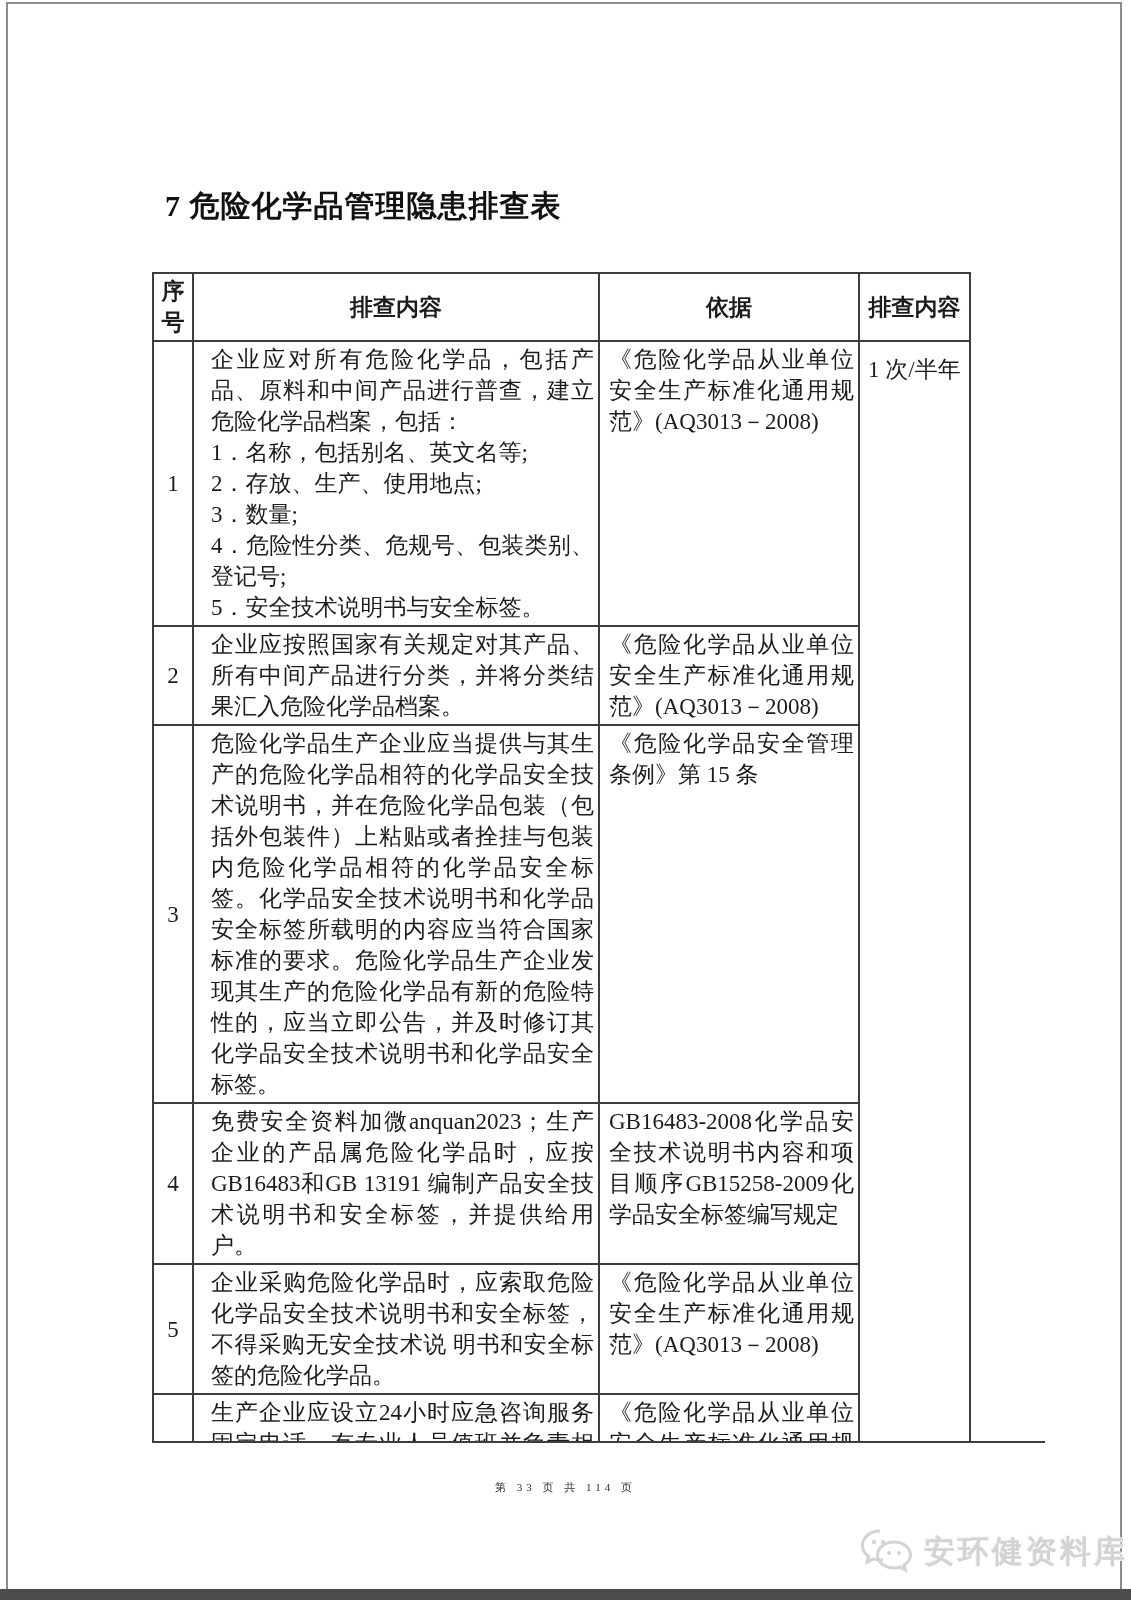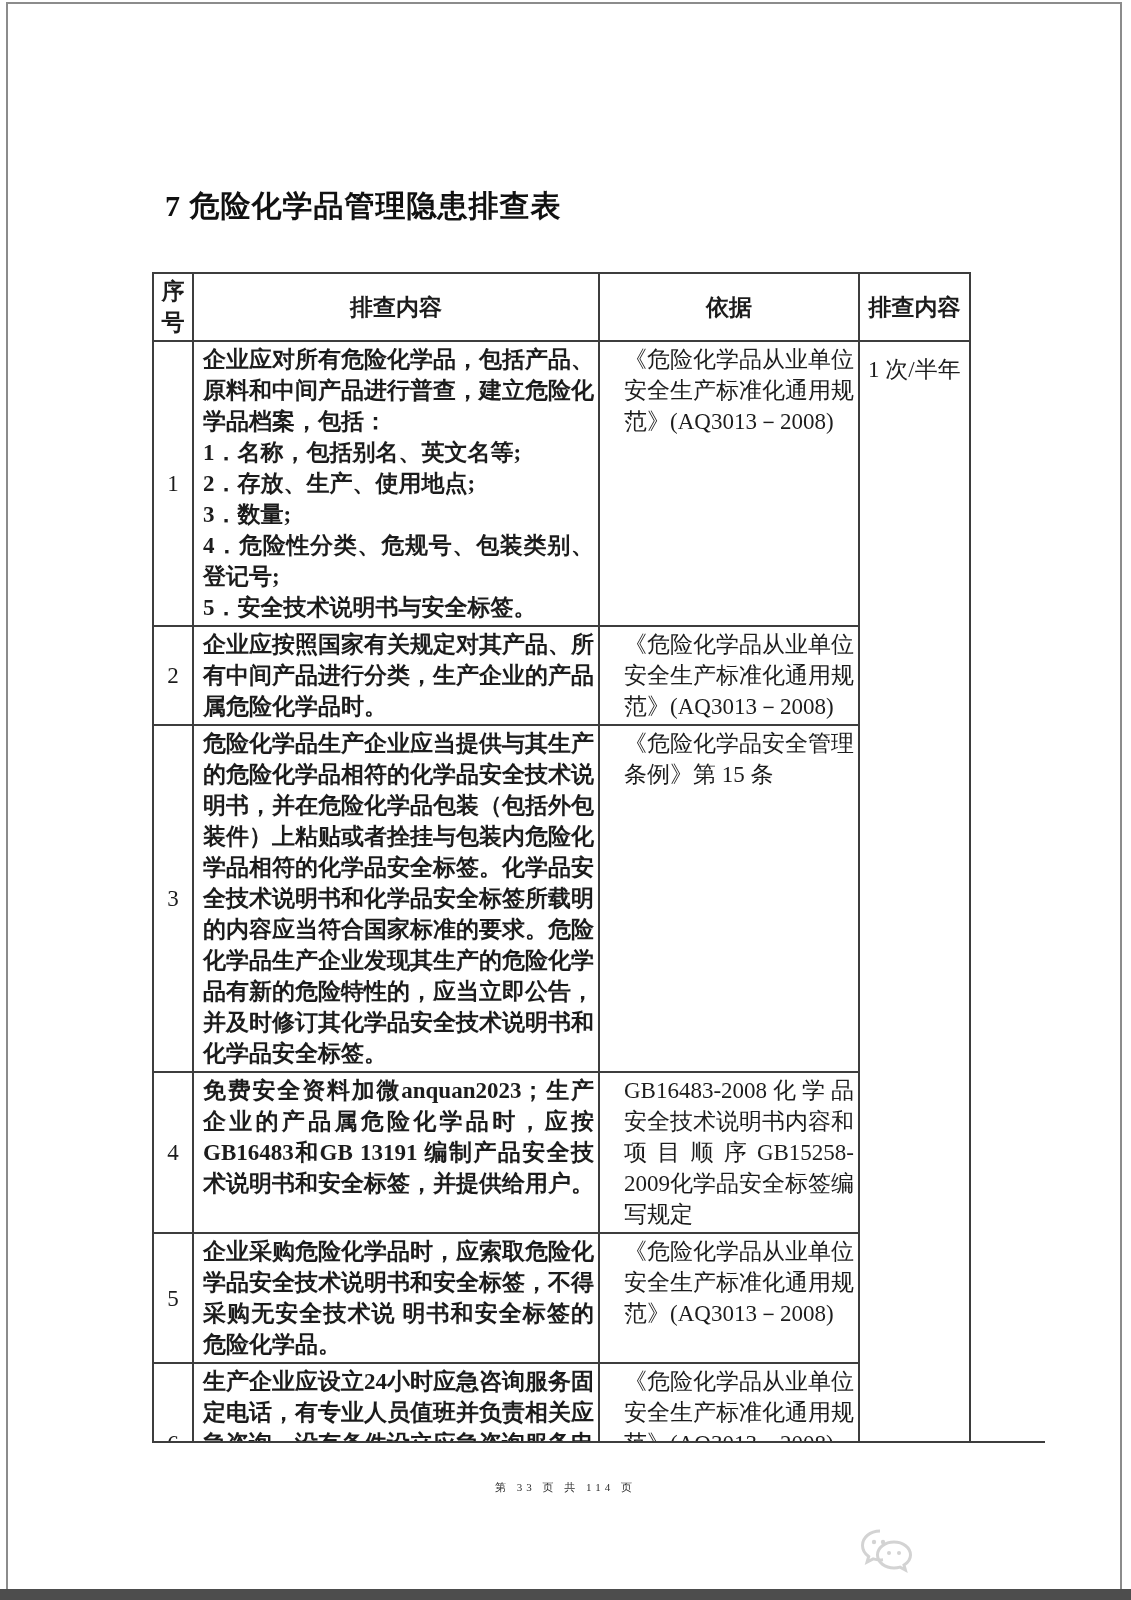--- a/index.html
+++ b/index.html
@@ -48,28 +48,27 @@
     vertical-align: middle;
     padding: 2px 3px;
     height: 64px;
   }
   .c-num {
     text-align: center;
     vertical-align: middle;
   }
   .c-content {
     vertical-align: top;
-    padding: 2px 4px 2px 9px;
+    padding: 2px 4px 2px 17px;
     text-align: justify;
     white-space: pre-line;
-    font-weight: bold;
   }
   .c-basis {
     vertical-align: top;
-    padding: 2px 4px 2px 24px;
+    padding: 2px 4px 2px 9px;
     text-align: justify;
     font-family: Liberation Serif, serif;
   }
   .c-freq {
     vertical-align: top;
     padding: 12px 4px 2px 8px;
   }
   .page-footer {
     position: absolute;
     left: 0; top: 1480px;
@@ -132,21 +131,21 @@
 1．名称，包括别名、英文名等;
 2．存放、生产、使用地点;
 3．数量;
 4．危险性分类、危规号、包装类别、登记号;
 5．安全技术说明书与安全标签。</td>
         <td class="c-basis">《危险化学品从业单位安全生产标准化通用规范》(AQ3013－2008)</td>
         <td class="c-freq" rowspan="7">1 次/半年</td>
       </tr>
       <tr>
         <td class="c-num">2</td>
-        <td class="c-content">企业应按照国家有关规定对其产品、所有中间产品进行分类，生产企业的产品属危险化学品时。</td>
+        <td class="c-content">企业应按照国家有关规定对其产品、所有中间产品进行分类，并将分类结果汇入危险化学品档案。</td>
         <td class="c-basis">《危险化学品从业单位安全生产标准化通用规范》(AQ3013－2008)</td>
       </tr>
       <tr>
         <td class="c-num">3</td>
         <td class="c-content">危险化学品生产企业应当提供与其生产的危险化学品相符的化学品安全技术说明书，并在危险化学品包装（包括外包装件）上粘贴或者拴挂与包装内危险化学品相符的化学品安全标签。化学品安全技术说明书和化学品安全标签所载明的内容应当符合国家标准的要求。危险化学品生产企业发现其生产的危险化学品有新的危险特性的，应当立即公告，并及时修订其化学品安全技术说明书和化学品安全标签。</td>
         <td class="c-basis">《危险化学品安全管理条例》第 15 条</td>
       </tr>
       <tr>
         <td class="c-num">4</td>
         <td class="c-content">免费安全资料加微anquan2023；生产企业的产品属危险化学品时，应按GB16483和GB 13191 编制产品安全技术说明书和安全标签，并提供给用户。</td>
@@ -175,15 +174,16 @@
       <path d="M22 3 C12 3 4.5 9.5 4.5 17.5 c0 4.5 2.4 8.3 6.2 11 l-1.6 5.6 6.1-3.2 c2.1 0.6 4.4 1 6.8 1 1 0 2-0.1 3-0.2"></path>
       <path d="M36 14 c-9 0-16.5 5.8-16.5 13 0 7.2 7.5 13 16.5 13 2.1 0 4.1-0.3 6-0.9 l5.4 2.9-1.4-5 c3.9-2.4 6.5-6 6.5-10 0-7.2-7.5-13-16.5-13z"></path>
     </g>
     <g fill="#d3d3d3">
       <circle cx="16" cy="14" r="2.2"></circle>
       <circle cx="25" cy="14" r="2.2"></circle>
       <circle cx="31" cy="25" r="2"></circle>
       <circle cx="41" cy="25" r="2"></circle>
     </g>
   </svg>
+  <span class="wm-text">安环健资料库</span>
 </div>
 
 <div class="bottom-bar"></div>
 
 </body></html>

